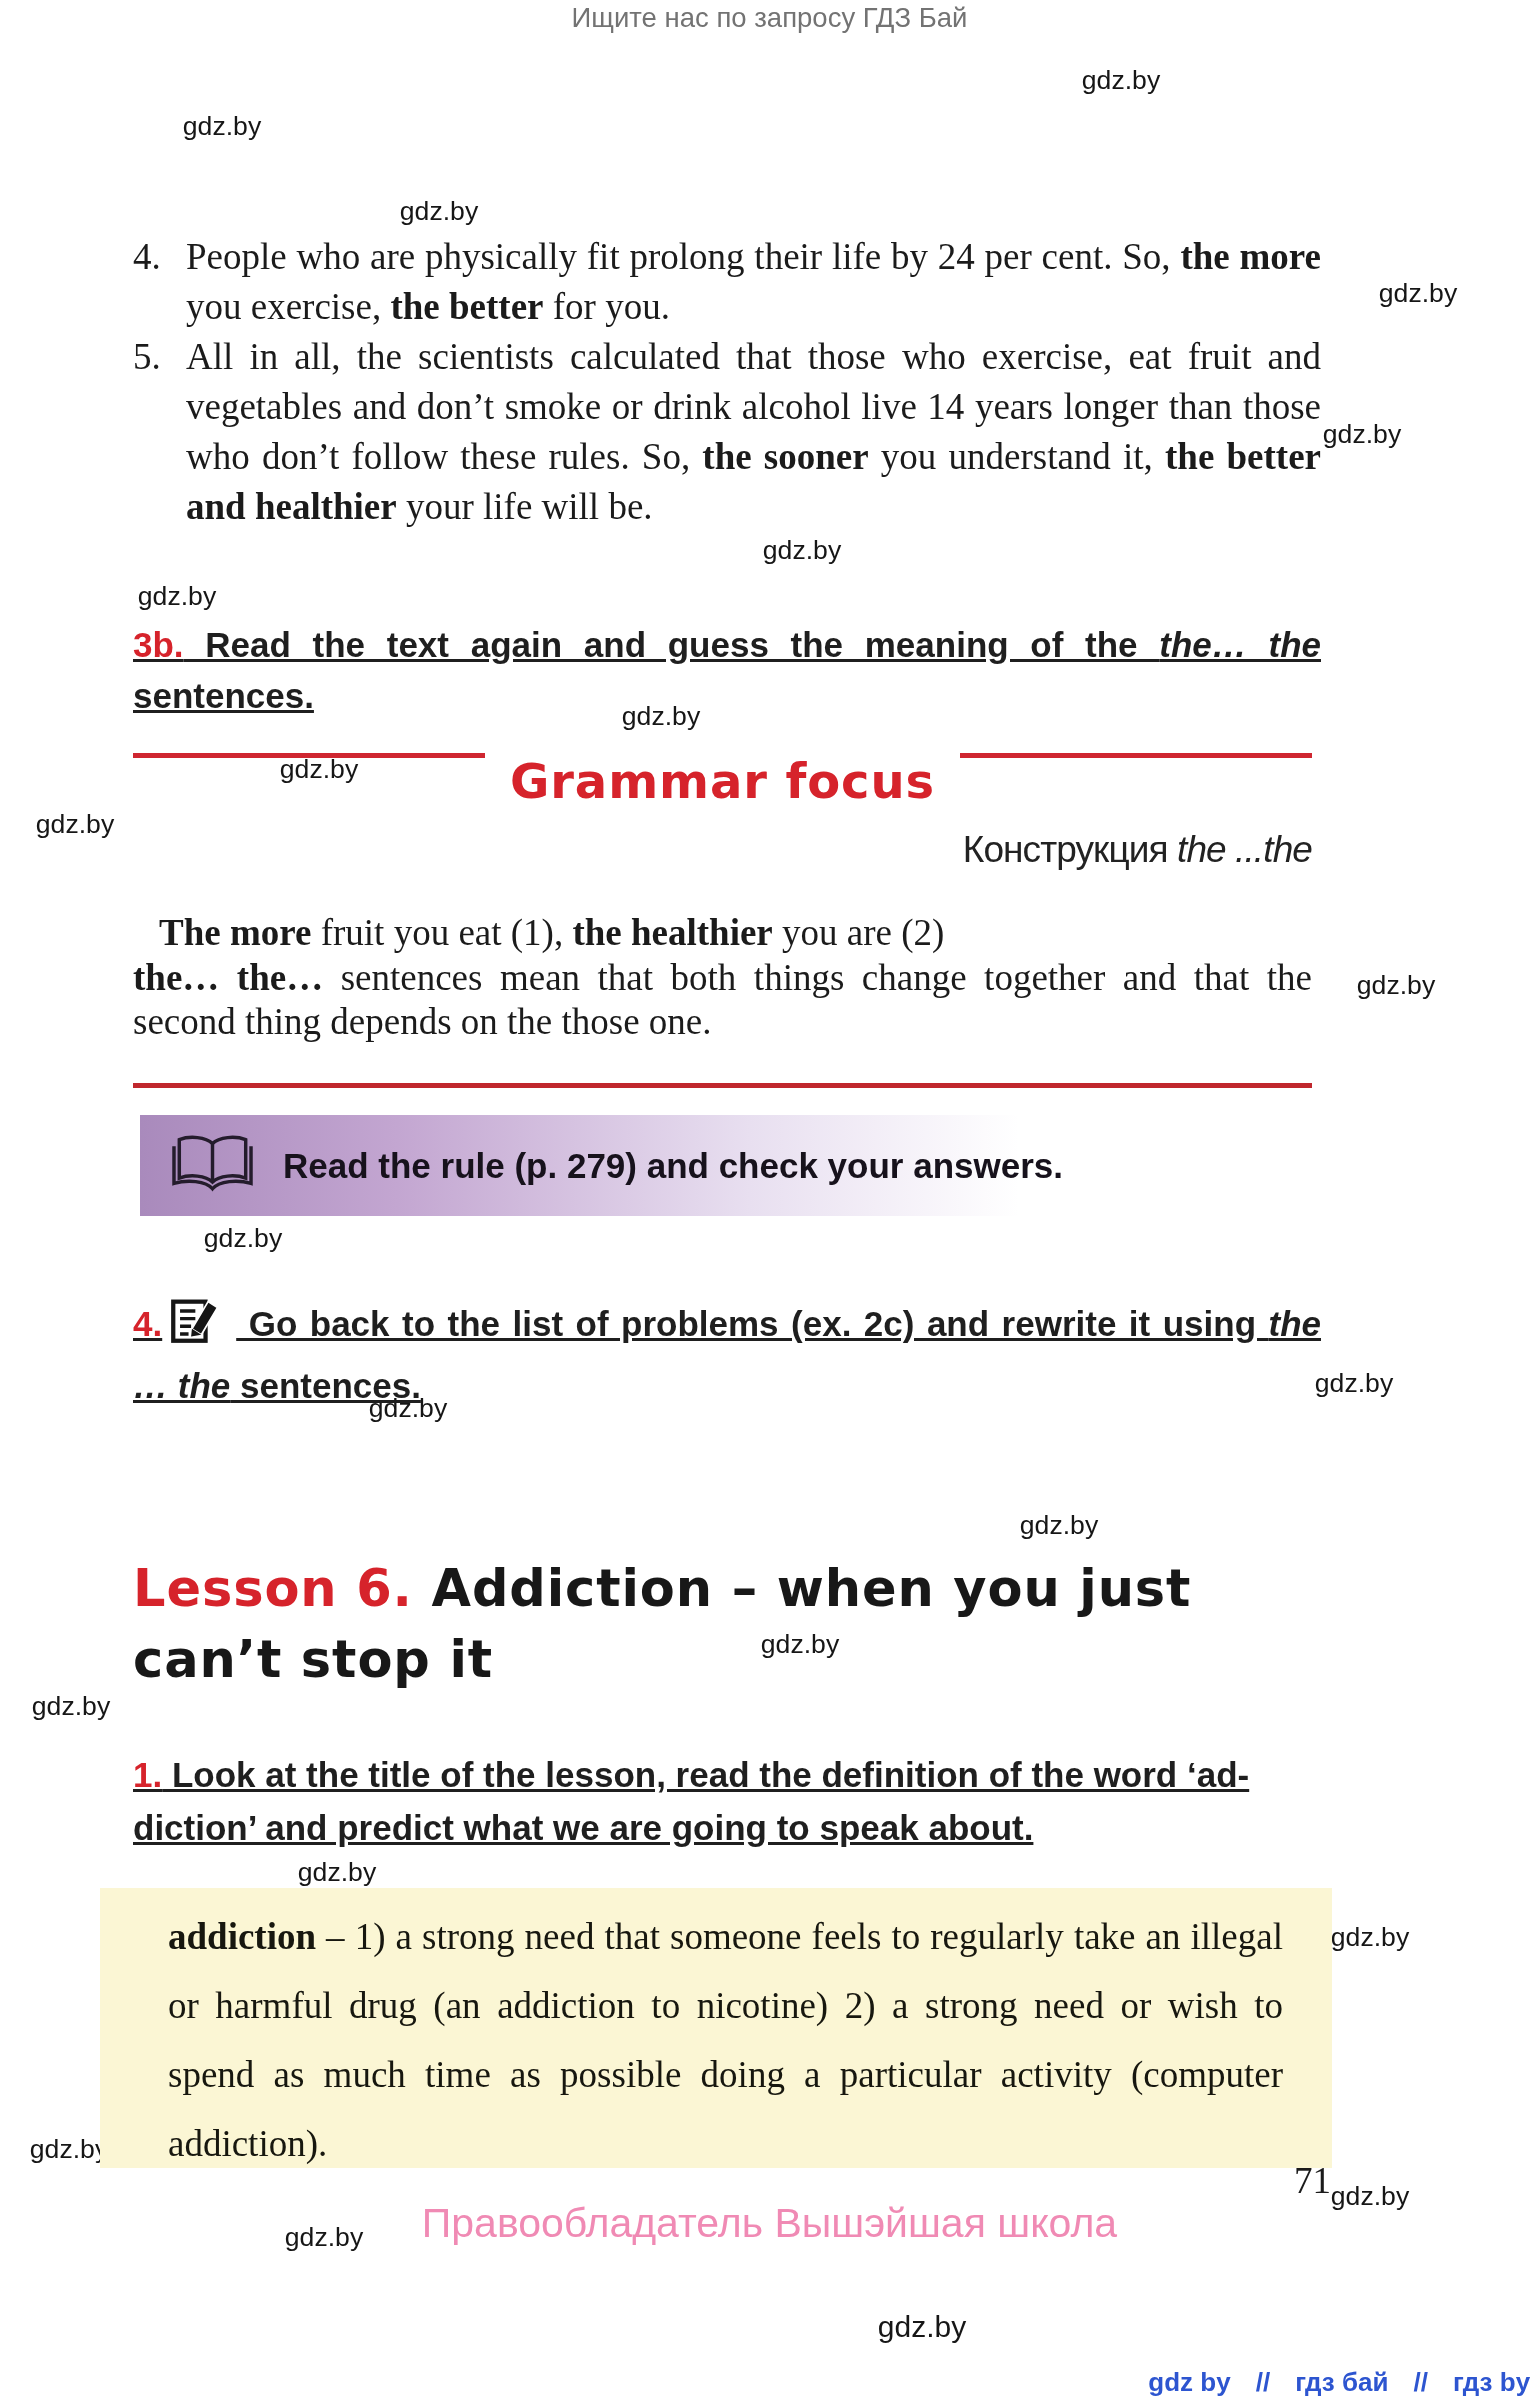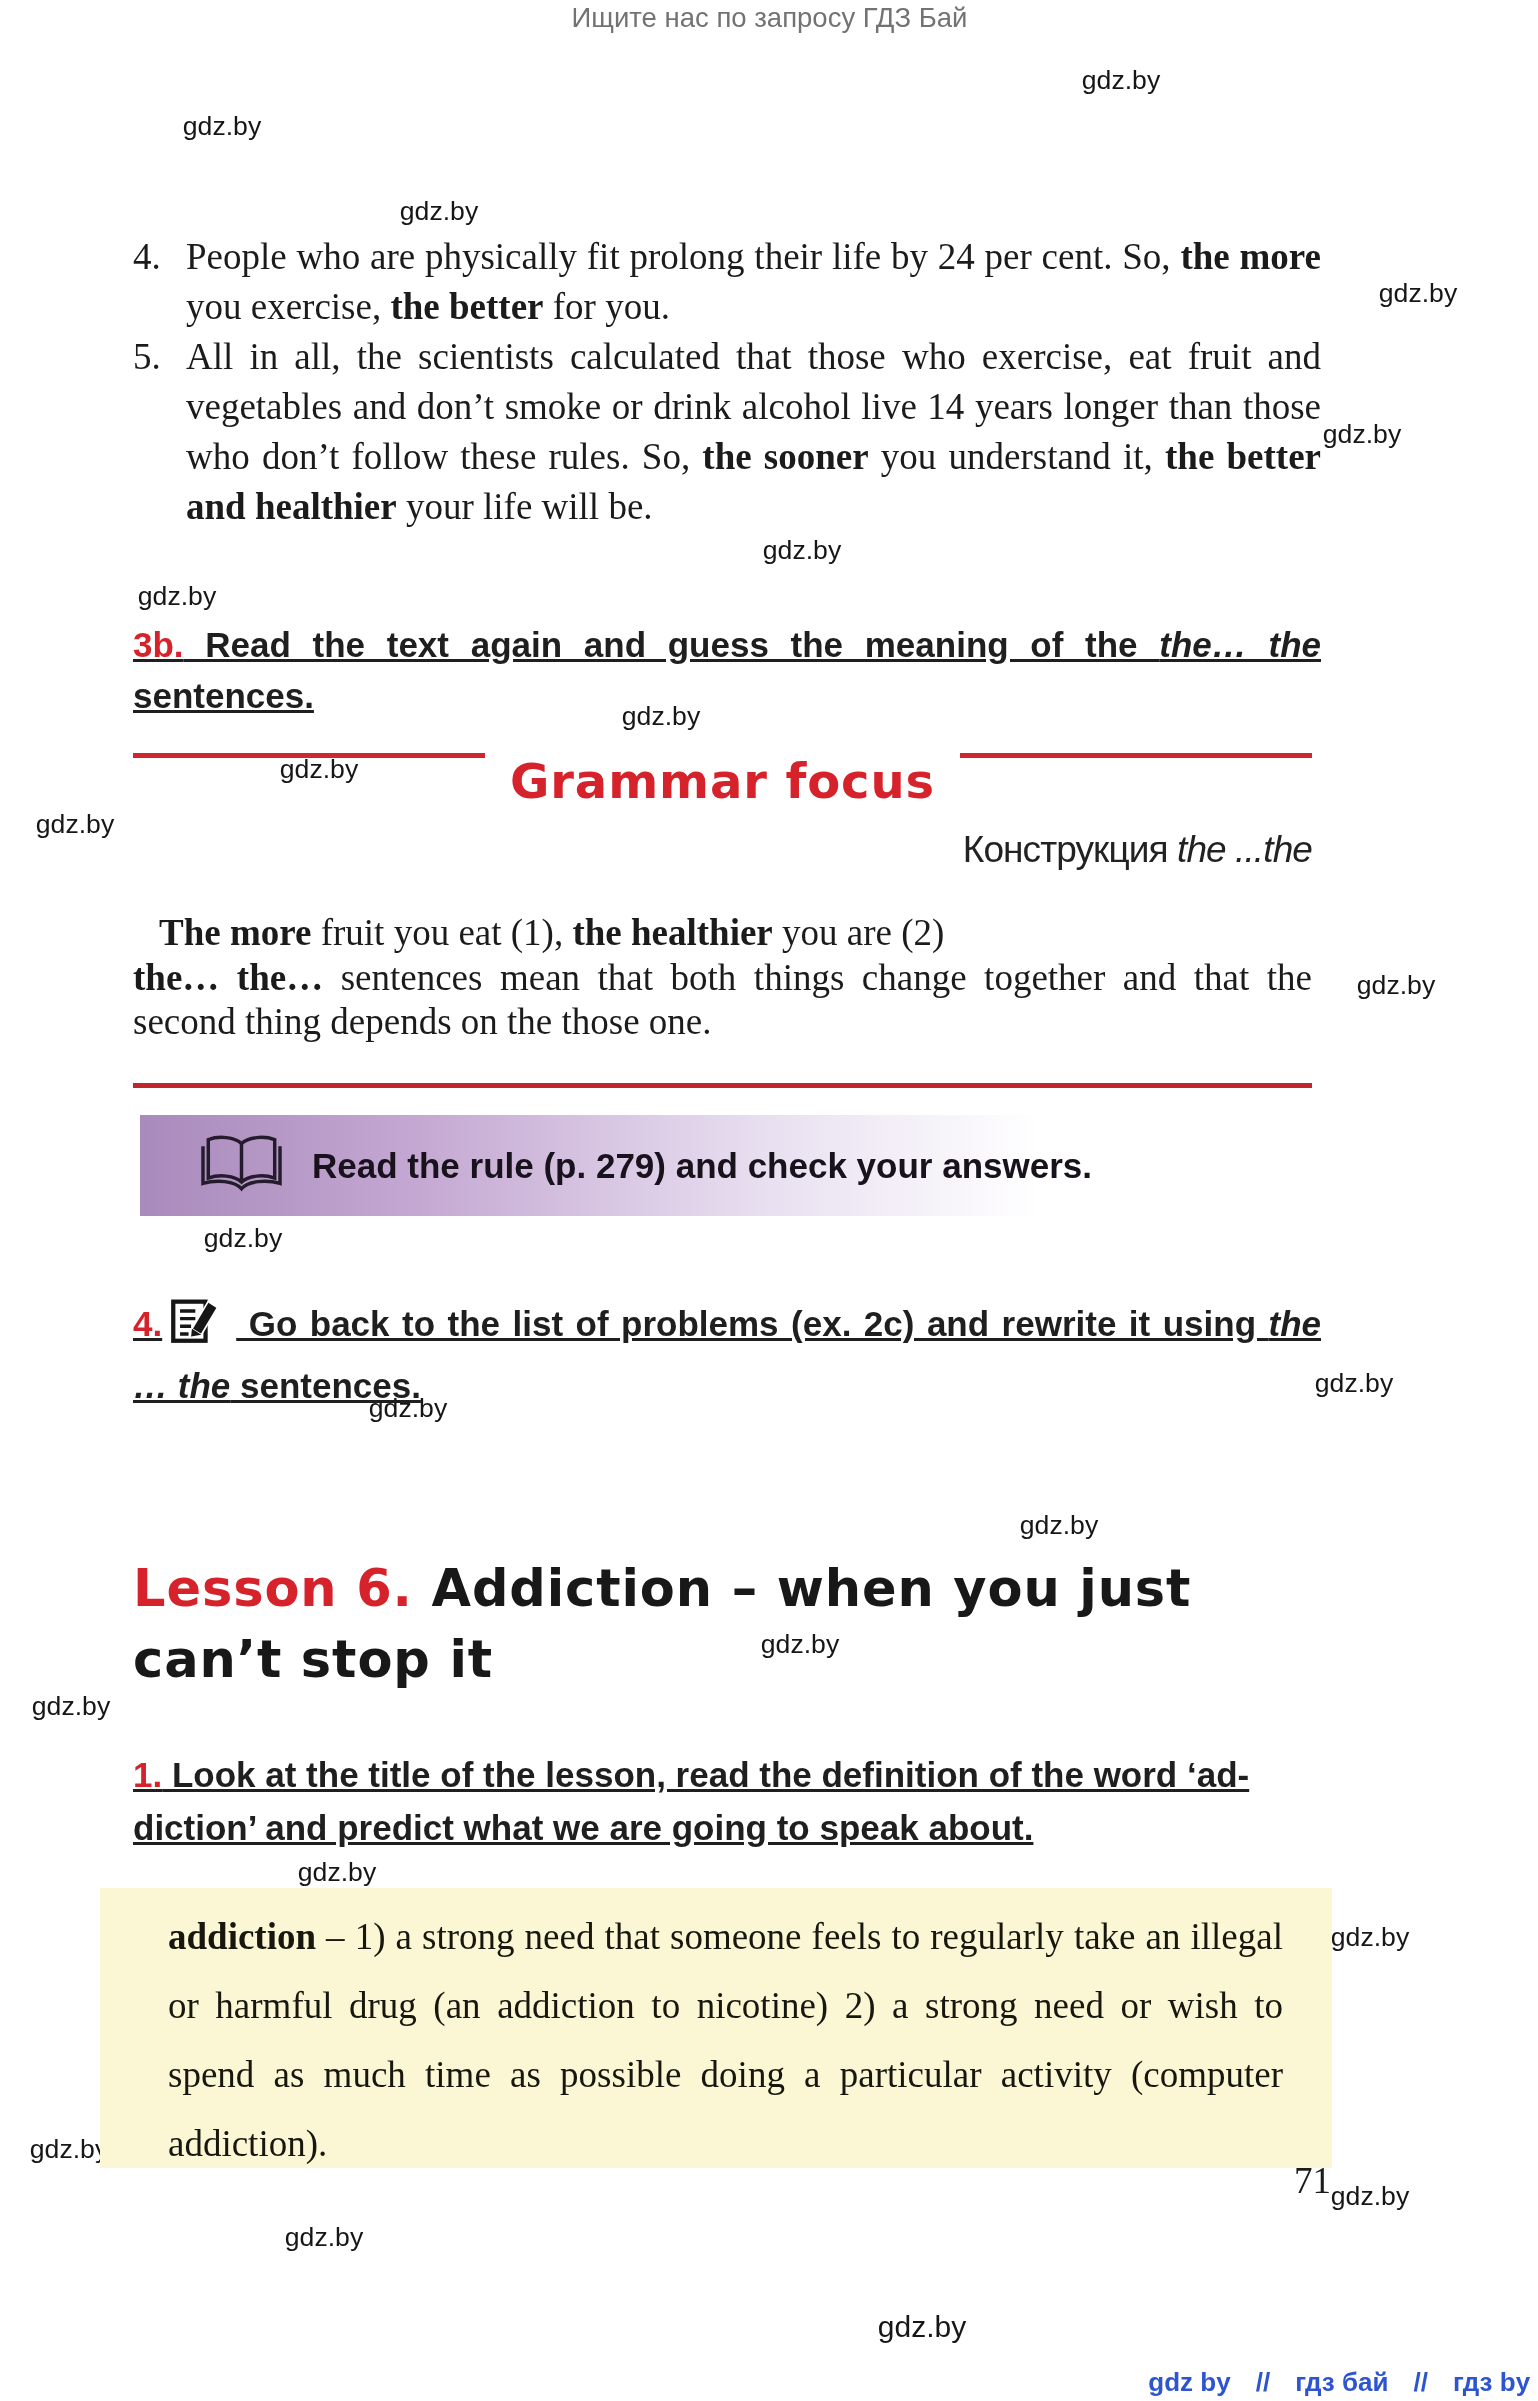--- a/index.html
+++ b/index.html
@@ -43,21 +43,21 @@
     position:absolute;top:829px;left:133px;width:1179px;text-align:right;
     font-family:"Liberation Sans", sans-serif;font-size:37px;color:#222;
     letter-spacing:-0.9px;
   }
   .gx-line1{position:absolute;top:910px;left:133px;width:1188px;font-size:37px;line-height:46px;margin-left:26px;}
   .gx-para{position:absolute;top:956px;left:133px;width:1179px;font-size:37px;line-height:44px;text-align:justify;}
   .red-rule{position:absolute;left:133px;top:1083px;width:1179px;height:5.3px;background:#c0272d;}
   .rule-box{
     position:absolute;left:140px;top:1115px;width:1172px;height:101px;
     background:linear-gradient(90deg,#a98abc 0%,#c3a6d1 22%,#e8dff0 52%,#ffffff 75%);
-    display:flex;align-items:center;padding-left:29px;
+    display:flex;align-items:center;
   }
   .rule-box .icon{margin-left:30px;flex:0 0 auto;}
   .rule-box .txt{
     margin-left:28px;font-family:"Liberation Sans", sans-serif;font-weight:bold;
     font-size:35px;color:#17121c;
   }
   .pencil-icon{display:inline-block;vertical-align:-8.9px;margin:0 16px 0 7px;}
   .lesson{
     position:absolute;top:1553px;left:133px;width:1126px;
     font-family:"DejaVu Sans", sans-serif;font-weight:bold;
@@ -182,20 +182,21 @@
   </div>
 
   <div class="def-box">
     <div class="inner">
       <b>addiction</b><span> – 1) a strong need that someone feels to regularly take an illegal or harmful drug (an addiction to nicotine) 2) a strong need or wish to spend as much time as possible doing a particular activity (computer addiction).</span>
     </div>
   </div>
 
   <div class="pagenum">71</div>
 
+  <div class="pink-footer">Правообладатель Вышэйшая школа</div>
 
   <div class="bottom-links">
     <span>gdz by</span>
     <span>//</span>
     <span>гдз бай</span>
     <span>//</span>
     <span>гдз by</span>
   </div>
 
 </div>

